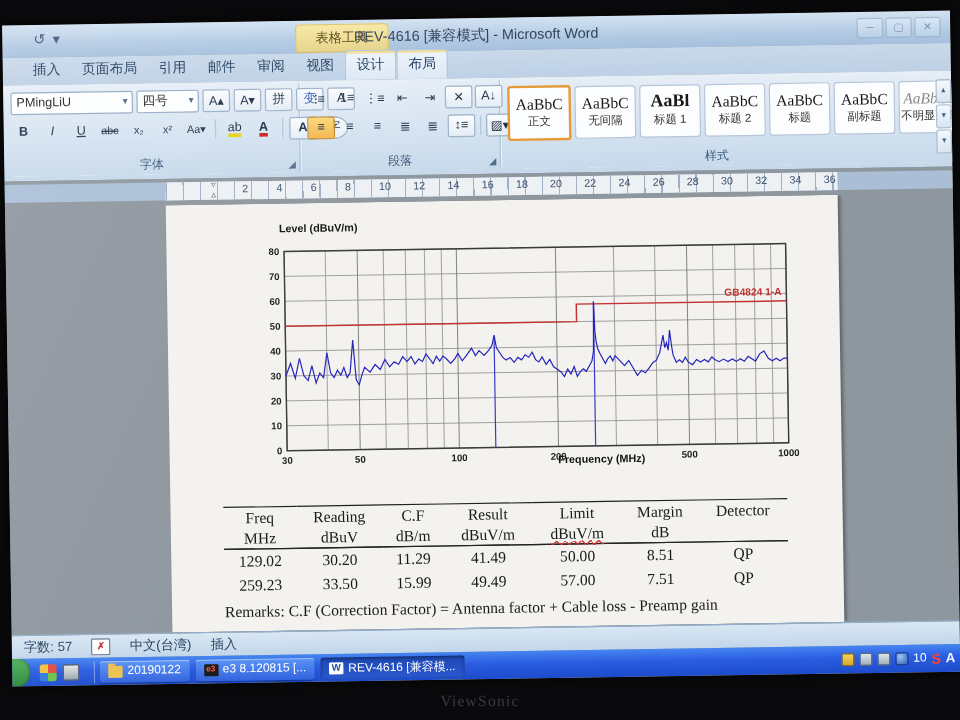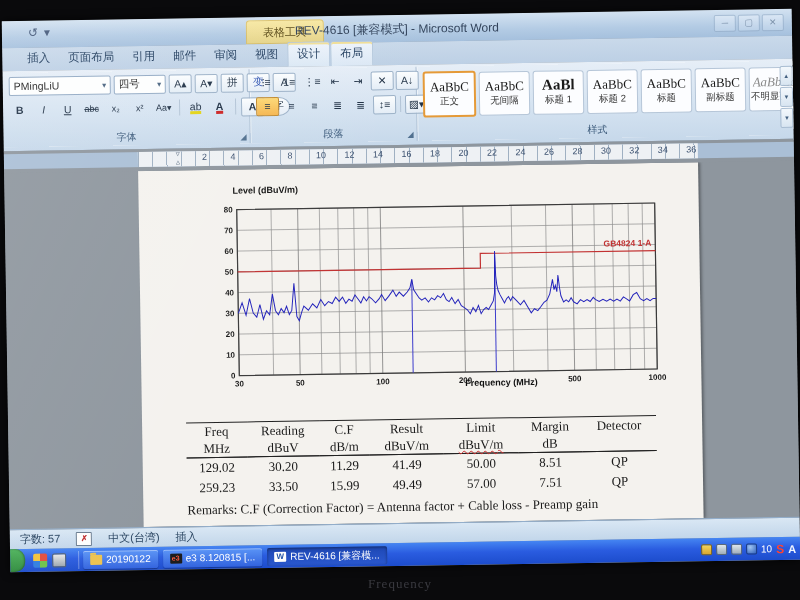--- a/index.html
+++ b/index.html
@@ -431,14 +431,14 @@
         <div class="tray-ic b"></div>
       <span class="tray-txt">10</span>
           <span class="tray-txt s">S</span>
           <span class="tray-txt a">A</span>
         </div>
     </div>
 
     <div class="glare"></div>
   </div>
 
-  <div class="bezel-brand">Frequency</div>
+  <div class="bezel-brand">ViewSonic</div>
 </div>
 
 </body></html>

